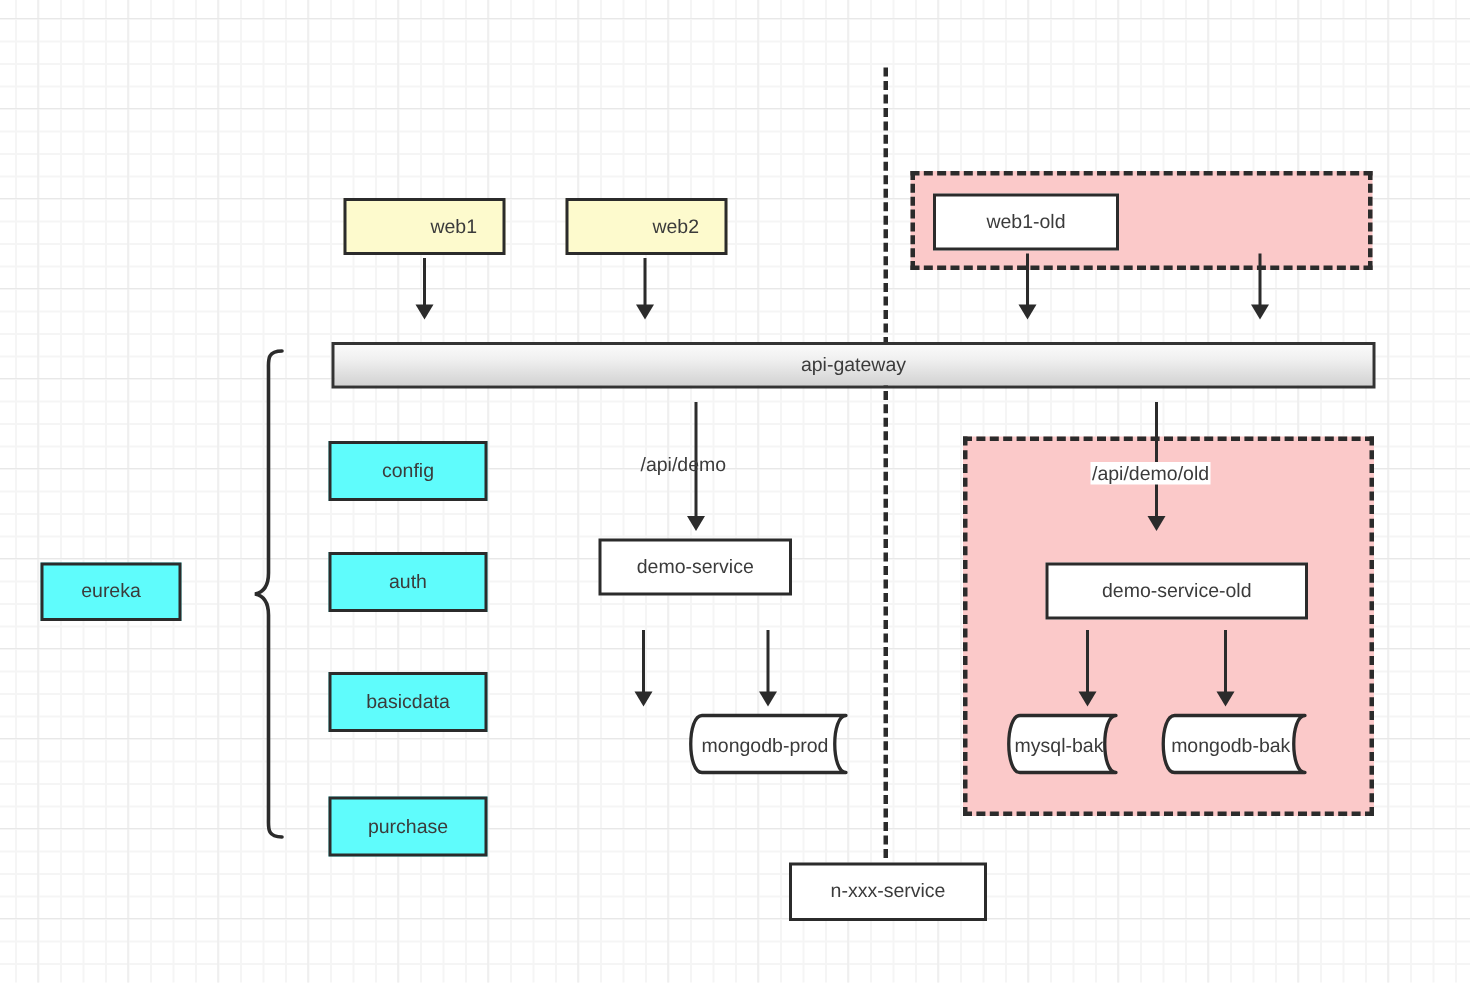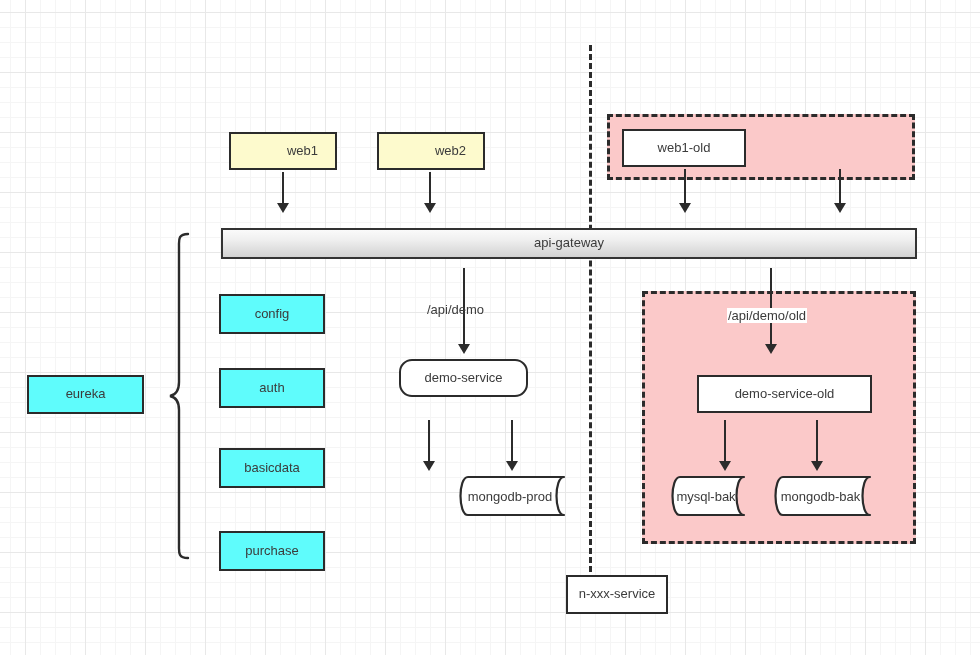--- a/index.html
+++ b/index.html
@@ -141,21 +141,21 @@
 
   <div class="arrow" style="left:282px; top:172px; height:32px;"></div>
   <div class="arrow" style="left:429px; top:172px; height:32px;"></div>
   <div class="arrow" style="left:684px; top:169px; height:35px;"></div>
   <div class="arrow" style="left:839px; top:169px; height:35px;"></div>
 
   <div class="node bar-gradient" style="left:221px; top:228px; width:696px; height:31px;">
     <span>api-gateway</span>
   </div>
 
-  <div class="node box-cyan" style="left:27px; top:375px; width:117px; height:39px;text-align:center;">
+  <div class="node box-cyan" style="left:27px; top:375px; width:94px; height:39px;text-align:center;">
     <span>eureka</span>
   </div>
 
   <div class="brace" style="left:168px; top:232px; width:24px; height:328px;">
     <svg width="24" height="328" viewBox="0 0 24 328">
       <path d="M20 2 C10 2 11 8 11 14 L11 150 C11 159 7 163 2 164 C7 165 11 169 11 178 L11 314 C11 320 10 326 20 326" fill="none" stroke="#2b2b2b" stroke-width="2.4" stroke-linecap="round"></path>
     </svg>
   </div>
 
   <div class="node box-cyan" style="left:219px; top:368px; width:106px; height:40px;">
@@ -172,21 +172,21 @@
 
   <div class="node box-cyan" style="left:219px; top:531px; width:106px; height:40px;">
     <span>purchase</span>
   </div>
 
   <div class="arrow" style="left:463px; top:268px; height:77px;"></div>
   <div class="edge-label" style="left:427px; top:302px;">
     <span>/api/demo</span>
   </div>
 
-  <div class="node box-white" style="left:399px; top:359px; width:129px; height:38px;border-radius:13px;">
+  <div class="node box-white" style="left:399px; top:359px; width:129px; height:38px;">
     <span>demo-service</span>
   </div>
 
   <div class="arrow" style="left:428px; top:420px; height:42px;"></div>
   <div class="arrow" style="left:511px; top:420px; height:42px;"></div>
 
 
   <div class="db" style="left:450px; top:476px; width:132px; height:40px;">
     <svg width="132" height="40" viewBox="0 0 132 40">
       <path d="M18 1 L114 1 C104 1 104 39 114 39 L18 39 C8 39 8 1 18 1 Z" fill="#ffffff" stroke="#2b2b2b" stroke-width="2.2" stroke-linejoin="round"></path>
@@ -215,17 +215,17 @@
     <div class="db-label">mysql-bak</div>
   </div>
 
   <div class="db" style="left:765px; top:476px; width:123px; height:40px;">
     <svg width="123" height="40" viewBox="0 0 123 40">
       <path d="M18 1 L105 1 C95 1 95 39 105 39 L18 39 C8 39 8 1 18 1 Z" fill="#ffffff" stroke="#2b2b2b" stroke-width="2.2" stroke-linejoin="round"></path>
     </svg>
     <div class="db-label">mongodb-bak</div>
   </div>
 
-  <div class="node box-white" style="left:526px; top:575px; width:102px; height:39px;margin-left:40px;">
+  <div class="node box-white" style="left:526px; top:575px; width:132px; height:39px;">
     <span>n-xxx-service</span>
   </div>
 
 </div>
 
 </body></html>

